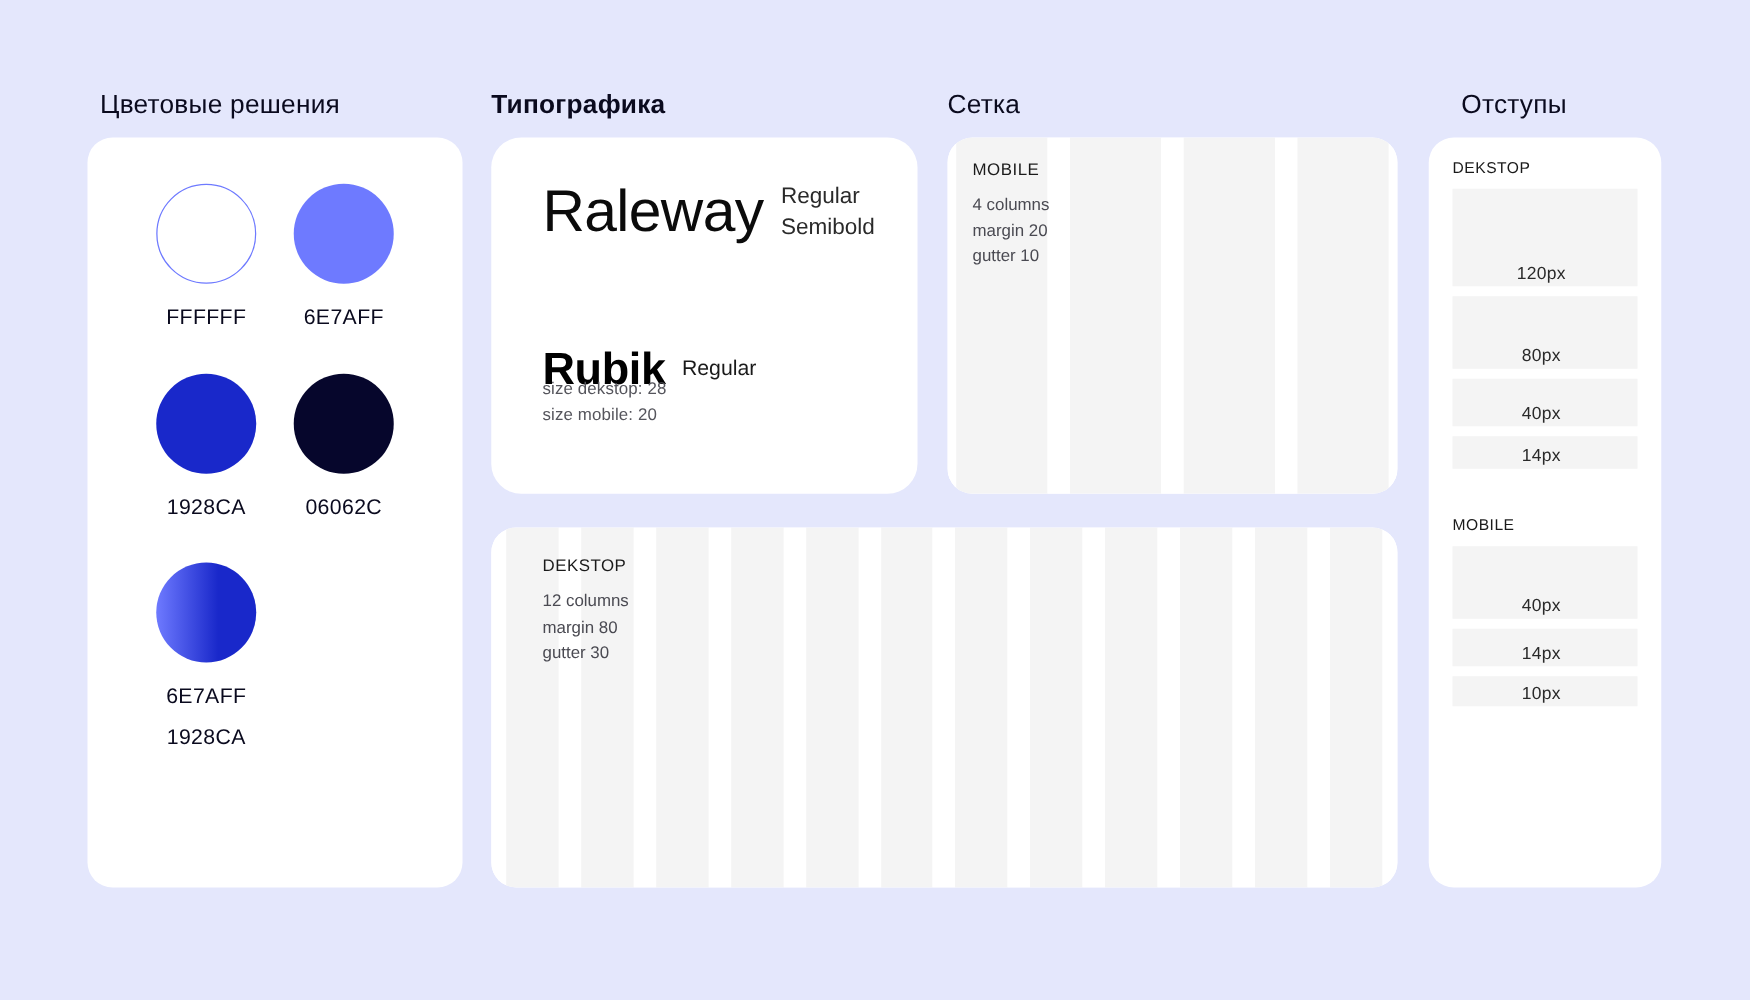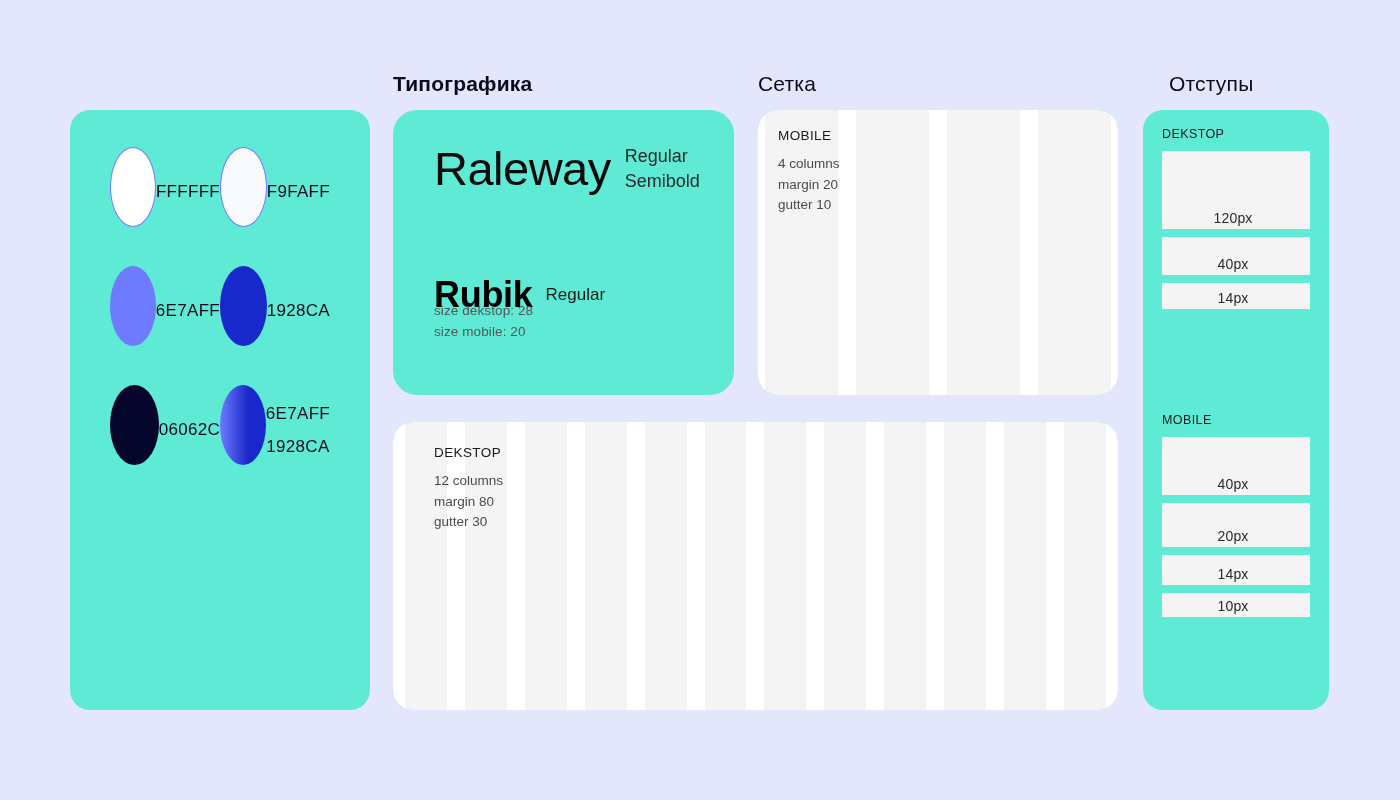--- a/index.html
+++ b/index.html
@@ -19,41 +19,41 @@
     position: absolute;
     font-size: 21px;
     font-weight: 400;
     color: #0A0A1E;
     letter-spacing: 0.2px;
     white-space: nowrap;
   }
 
   .card {
     position: absolute;
-    background: #5eead4;
+    background: #ffffff;
     border-radius: 20px;
     overflow: hidden;
   }
 
   
   #colors-card { left: 70px; top: 110px; width: 300px; height: 600px; }
 
   .swatch-grid {
     position: absolute;
     left: 40px; top: 37px;
     width: 220px;
     display: flex;
     flex-wrap: wrap;
     column-gap: 0px;
     row-gap: 0px;
   }
   .swatch-cell {
     width: 110px;
     display: flex;
-    flex-direction: row;
+    flex-direction: column;
     align-items: center;
   }
   .swatch-dot {
     width: 80px; height: 80px;
     border-radius: 50%;
     margin-bottom: 11px;
   }
   .swatch-label {
     font-size: 17px;
     color: #0A0A1E;
@@ -170,30 +170,27 @@
     font-size: 14px;
     color: #2A2A2A;
     letter-spacing: 0.2px;
   }
 </style>
 </head>
 <body>
 
 <div class="stage">
 
+  <div class="section-title" style="left:80px; top:72px;">Цветовые решения</div>
 
   <div class="card" id="colors-card">
     <div class="swatch-grid">
         <div class="swatch-cell row-gap">
           <div class="swatch-dot" style="background: rgb(255, 255, 255); border: 1px solid rgb(110, 122, 255);"></div>
           <div class="swatch-label">FFFFFF</div>
-        </div>
-        <div class="swatch-cell row-gap">
-          <div class="swatch-dot" style="background: rgb(249, 250, 255); border: 1px solid rgb(110, 122, 255);"></div>
-          <div class="swatch-label">F9FAFF</div>
         </div>
         <div class="swatch-cell row-gap">
           <div class="swatch-dot" style="background: rgb(110, 122, 255);"></div>
           <div class="swatch-label">6E7AFF</div>
         </div>
         <div class="swatch-cell row-gap">
           <div class="swatch-dot" style="background: rgb(25, 40, 202);"></div>
           <div class="swatch-label">1928CA</div>
         </div>
         <div class="swatch-cell">
@@ -284,35 +281,35 @@
   </div>
 
   <div class="section-title" style="left:1143px; top:72px;margin-left:26px;">Отступы</div>
 
   <div class="card" id="spacing-card">
     <div class="spacing-group" id="spacing-desktop-group">
       <div class="spacing-kicker">DEKSTOP</div>
     <div class="spacing-bar" style="height: 78px;">
           <span class="spacing-value">120px</span>
         </div>
+        <div class="spacing-bar" style="height: 58px;">
+          <span class="spacing-value">80px</span>
+        </div>
         <div class="spacing-bar" style="height: 38px;">
           <span class="spacing-value">40px</span>
         </div>
         <div class="spacing-bar" style="height: 26px;">
           <span class="spacing-value">14px</span>
         </div>
       </div>
     <div class="spacing-group" id="spacing-mobile-group">
       <div class="spacing-kicker">MOBILE</div>
     <div class="spacing-bar" style="height: 58px;">
           <span class="spacing-value">40px</span>
         </div>
-        <div class="spacing-bar" style="height: 44px;">
-          <span class="spacing-value">20px</span>
-        </div>
         <div class="spacing-bar" style="height: 30px;">
           <span class="spacing-value">14px</span>
         </div>
         <div class="spacing-bar" style="height: 24px;">
           <span class="spacing-value">10px</span>
         </div>
       </div>
   </div>
 
 </div>

